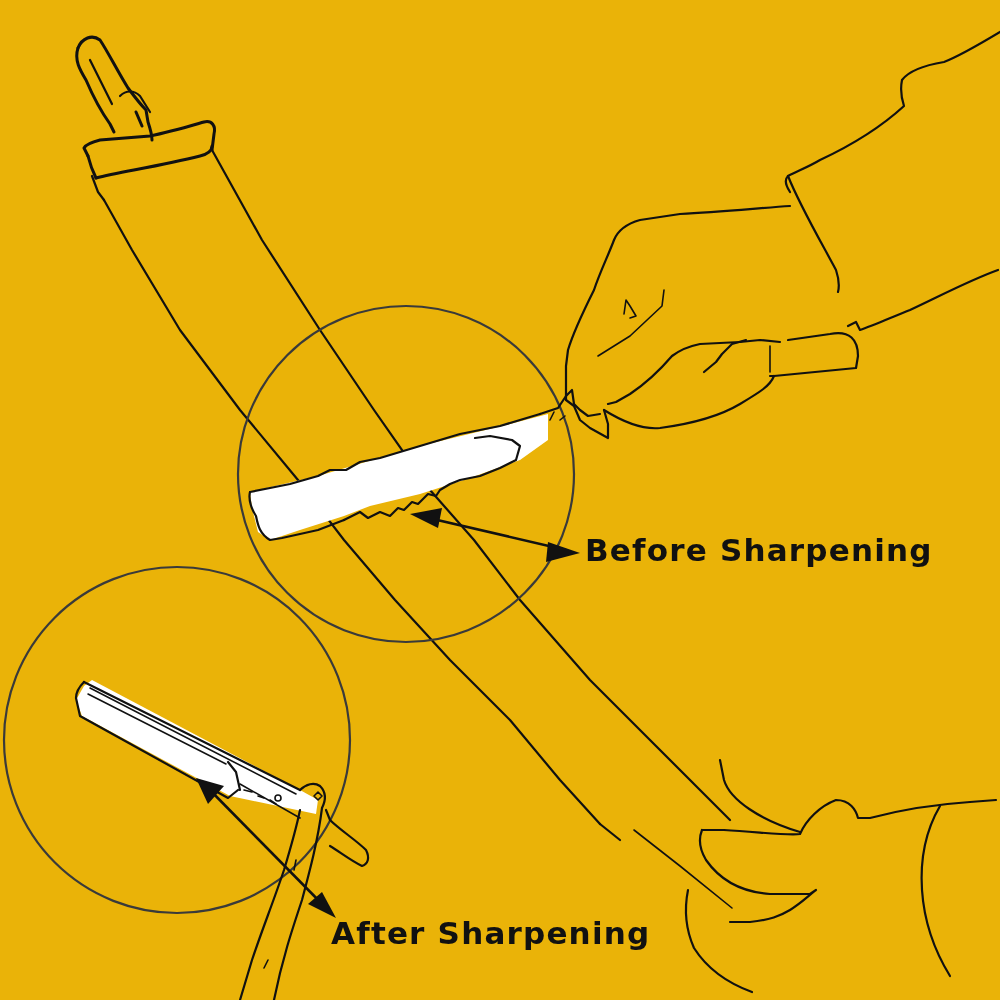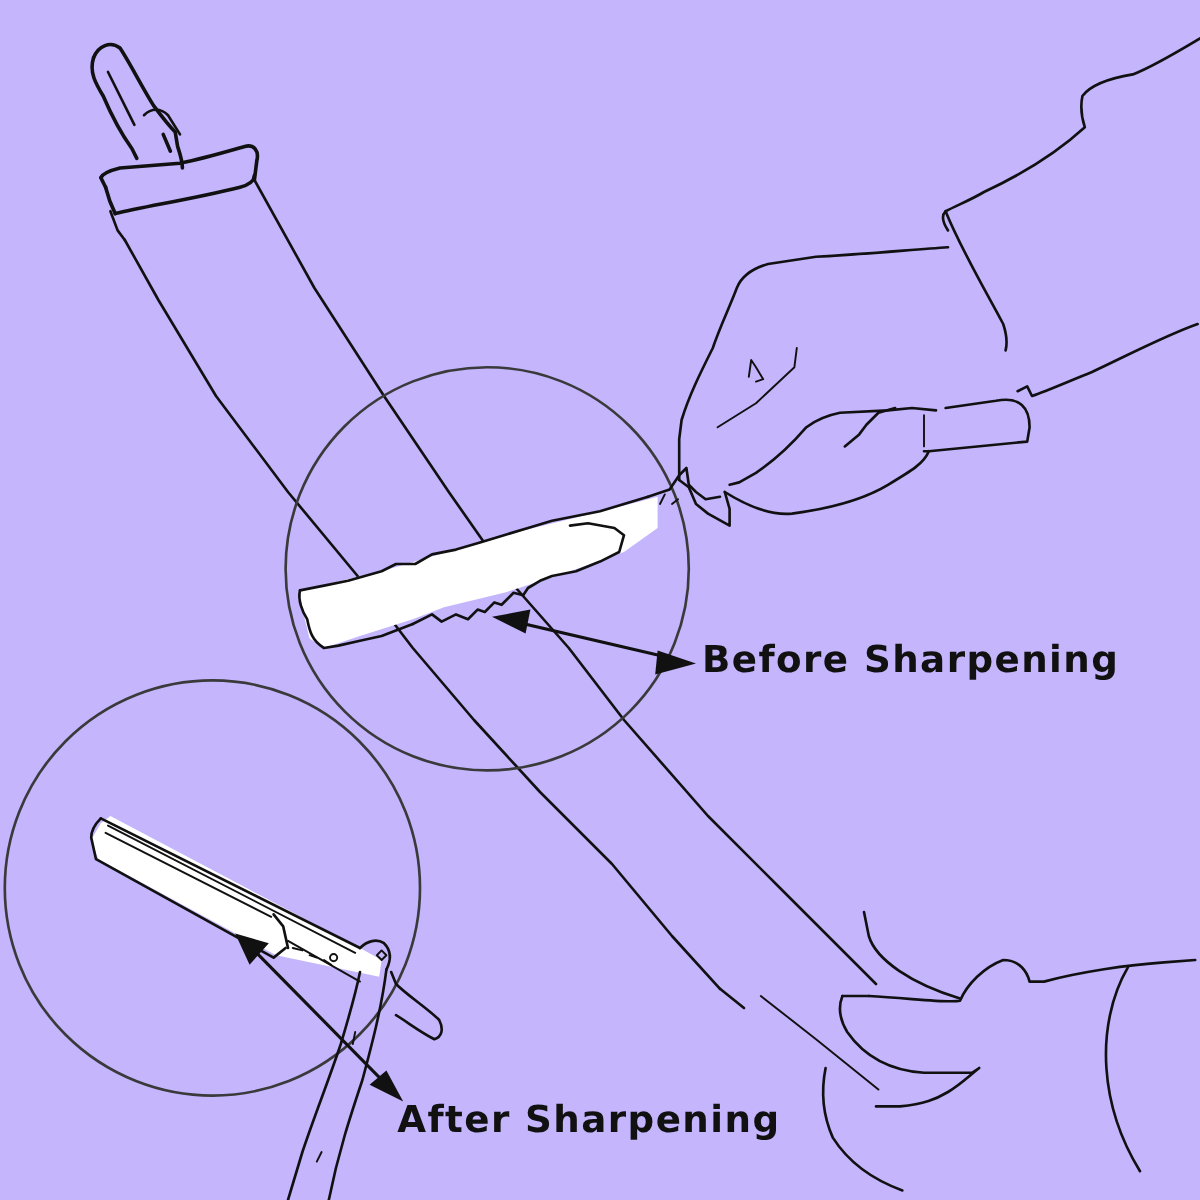--- a/index.html
+++ b/index.html
@@ -1,20 +1,20 @@
 <!DOCTYPE html>
 <html><head>
 <meta charset="utf-8">
 <style>
   html, body { margin: 0; padding: 0; background: #ffffff; }
   #canvas {
     position: relative;
     width: 1000px;
     height: 1000px;
-    background: #c4b5fd;
+    background: #eab308;
     overflow: hidden;
   }
   svg.art { position: absolute; left: 0; top: 0; width: 1000px; height: 1000px; }
   .ln { fill: none; stroke: #111111; stroke-width: 2.2; stroke-linecap: round; stroke-linejoin: round; }
   .ln-thin { fill: none; stroke: #111111; stroke-width: 1.6; stroke-linecap: round; stroke-linejoin: round; }
   .ln-bold { fill: none; stroke: #111111; stroke-width: 3; stroke-linecap: round; stroke-linejoin: round; }
   .circle { fill: none; stroke: #3a3a3a; stroke-width: 2.2; }
   .fill-white { fill: #ffffff; }
   .arrow { stroke: #111111; stroke-width: 2.6; fill: none; }
   .arrowhead { fill: #111111; stroke: none; }

